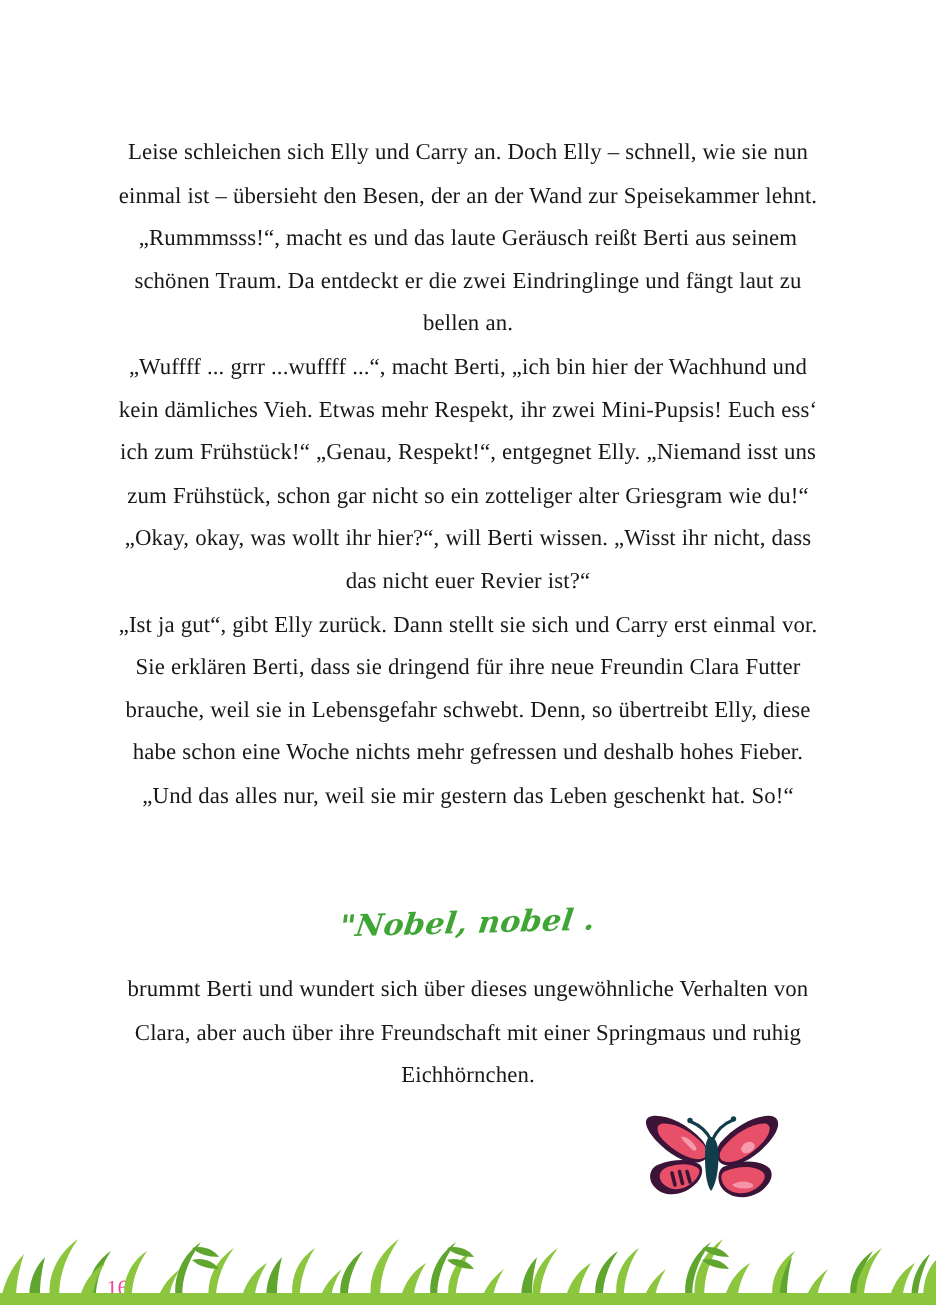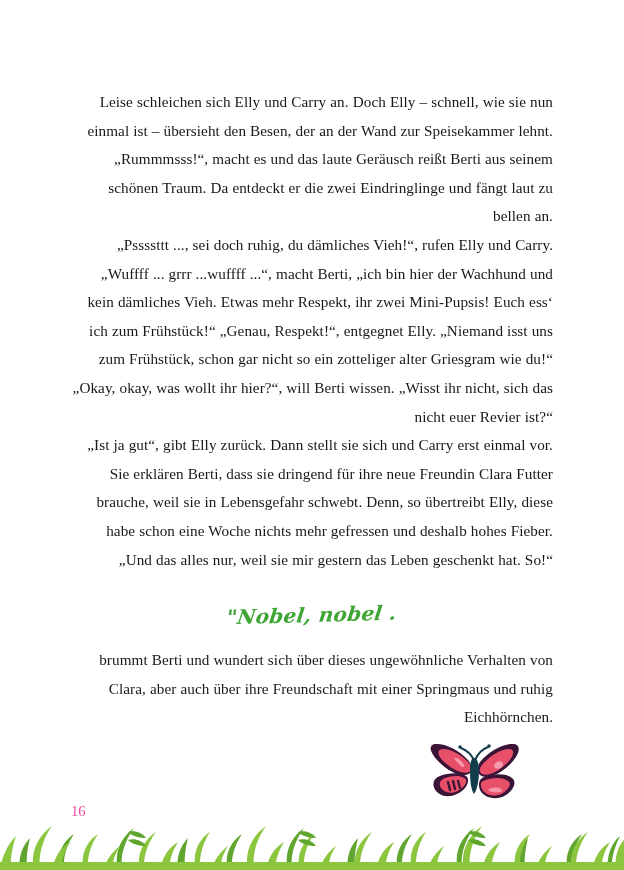--- a/index.html
+++ b/index.html
@@ -21,21 +21,21 @@
     position: absolute;
     left: 71px;
     top: 88px;
     width: 482px;
   }
   .para {
     margin: 0;
     color: #18171c;
     font-size: 15.2px;
     line-height: 28.6px;
-    text-align: right;
+    text-align: center;
     letter-spacing: 0.005em;
     word-spacing: 0.01em;
     font-family: "Liberation Serif", "DejaVu Serif", serif;
   }
 
   
   .script-line {
     position: absolute;
     left: 0;
     top: 514px;
@@ -54,21 +54,21 @@
     letter-spacing: 0.01em;
     transform: skewX(-9deg) rotate(-1.6deg);
     transform-origin: center center;
     white-space: nowrap;
   }
 
   
   .page-number {
     position: absolute;
     left: 71px;
-    top: 802px;
+    top: 850px;
     color: #ec4899;
     font-size: 14.5px;
     line-height: 18px;
     font-family: "Liberation Serif", "DejaVu Serif", serif;
   }
 
   
   .butterfly {
     position: absolute;
     left: 424px;
@@ -85,23 +85,22 @@
   }
 </style>
 </head>
 <body>
 
 <div class="page">
 
   <div class="textblock">
 
     <p class="para">Leise schleichen sich Elly und Carry an. Doch Elly – schnell, wie sie nun einmal ist – übersieht den Besen, der an der Wand zur Speisekammer lehnt. „Rummmsss!“, macht es und das laute Geräusch reißt Berti aus seinem schönen Traum. Da entdeckt er die zwei Eindringlinge und fängt laut zu bellen an.</p>
-    <p class="para">„Pssssttt ..., sei doch ruhig, du dämliches Vieh!“, rufen Elly und Carry.</p>
     <p class="para">„Wuffff ... grrr ...wuffff ...“, macht Berti, „ich bin hier der Wachhund und kein dämliches Vieh. Etwas mehr Respekt, ihr zwei Mini-Pupsis! Euch ess‘ ich zum Frühstück!“ „Genau, Respekt!“, entgegnet Elly. „Niemand isst uns zum Frühstück, schon gar nicht so ein zotteliger alter Griesgram wie du!“</p>
-    <p class="para">„Okay, okay, was wollt ihr hier?“, will Berti wissen. „Wisst ihr nicht, sich das nicht euer Revier ist?“</p>
+    <p class="para">„Okay, okay, was wollt ihr hier?“, will Berti wissen. „Wisst ihr nicht, dass das nicht euer Revier ist?“</p>
     <p class="para">„Ist ja gut“, gibt Elly zurück. Dann stellt sie sich und Carry erst einmal vor. Sie erklären Berti, dass sie dringend für ihre neue Freundin Clara Futter brauche, weil sie in Lebensgefahr schwebt. Denn, so übertreibt Elly, diese habe schon eine Woche nichts mehr gefressen und deshalb hohes Fieber. „Und das alles nur, weil sie mir gestern das Leben geschenkt hat. So!“</p>
 
     <div class="script-line">
       <span class="script-text">"Nobel, nobel .</span>
     </div>
 
     <p class="para" style="position:absolute; top:558px; left:0; width:482px;">brummt Berti und wundert sich über dieses ungewöhnliche Verhalten von Clara, aber auch über ihre Freundschaft mit einer Springmaus und ruhig Eichhörnchen.</p>
   </div>
 
   <div class="page-number">16</div>

